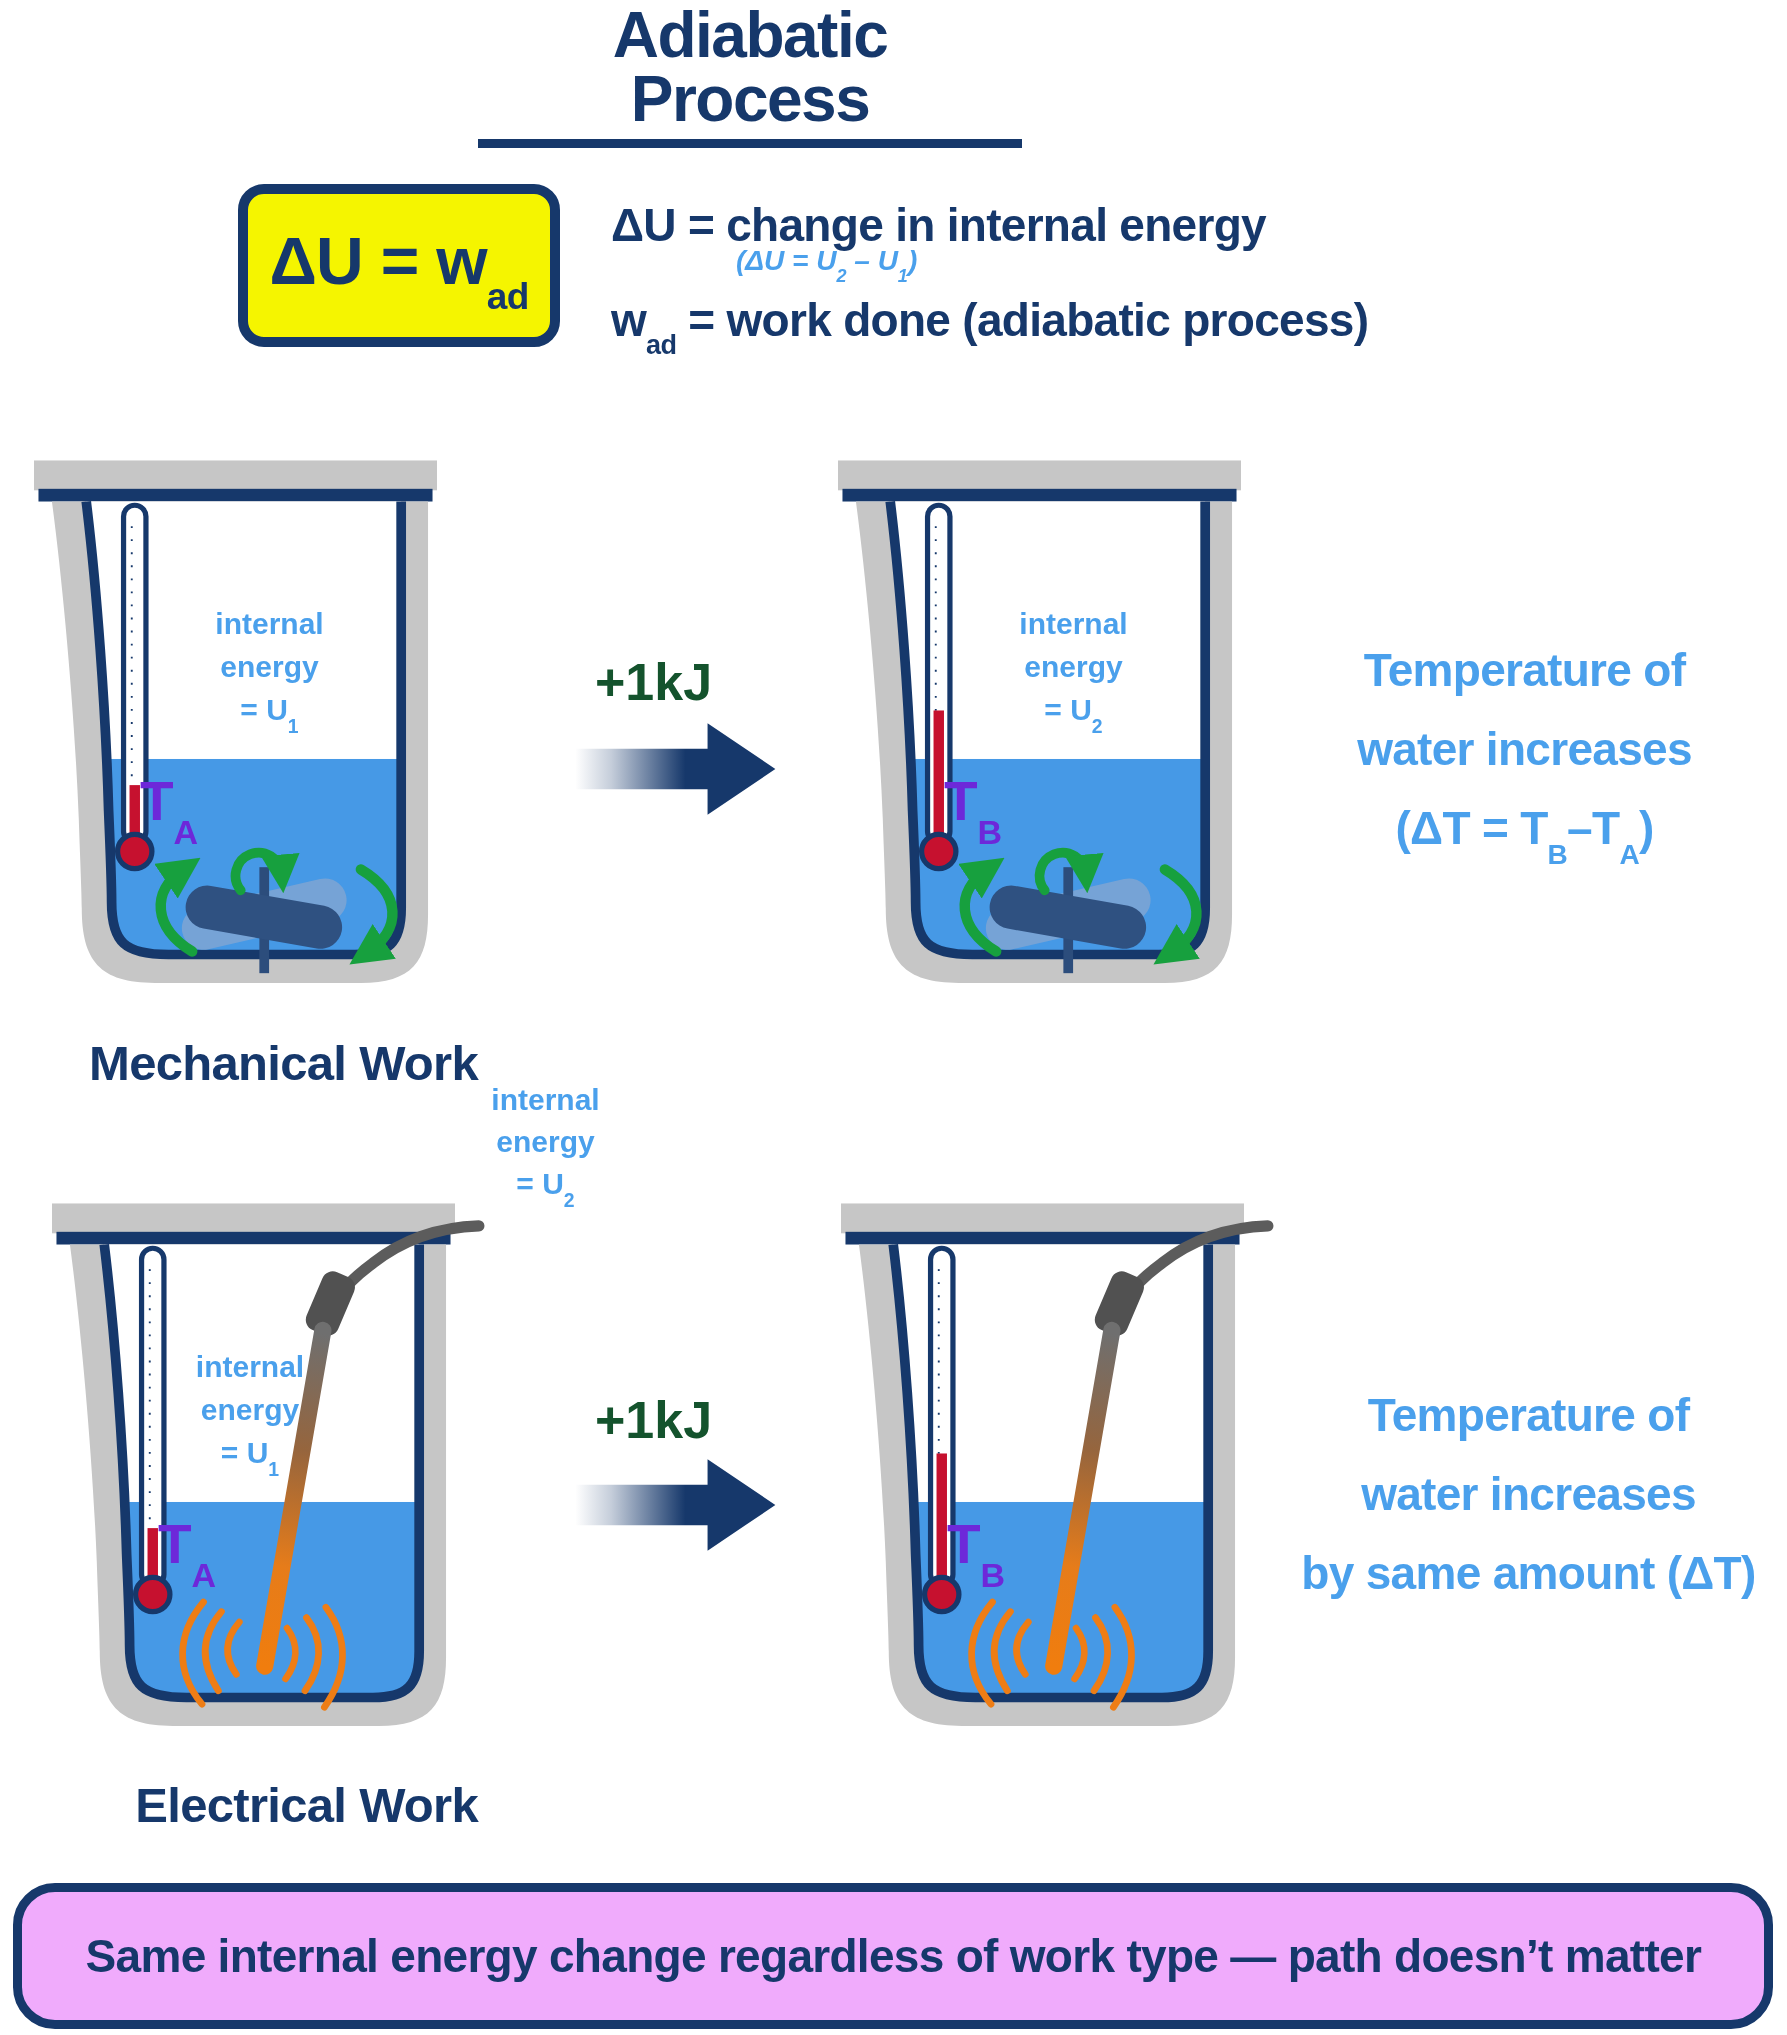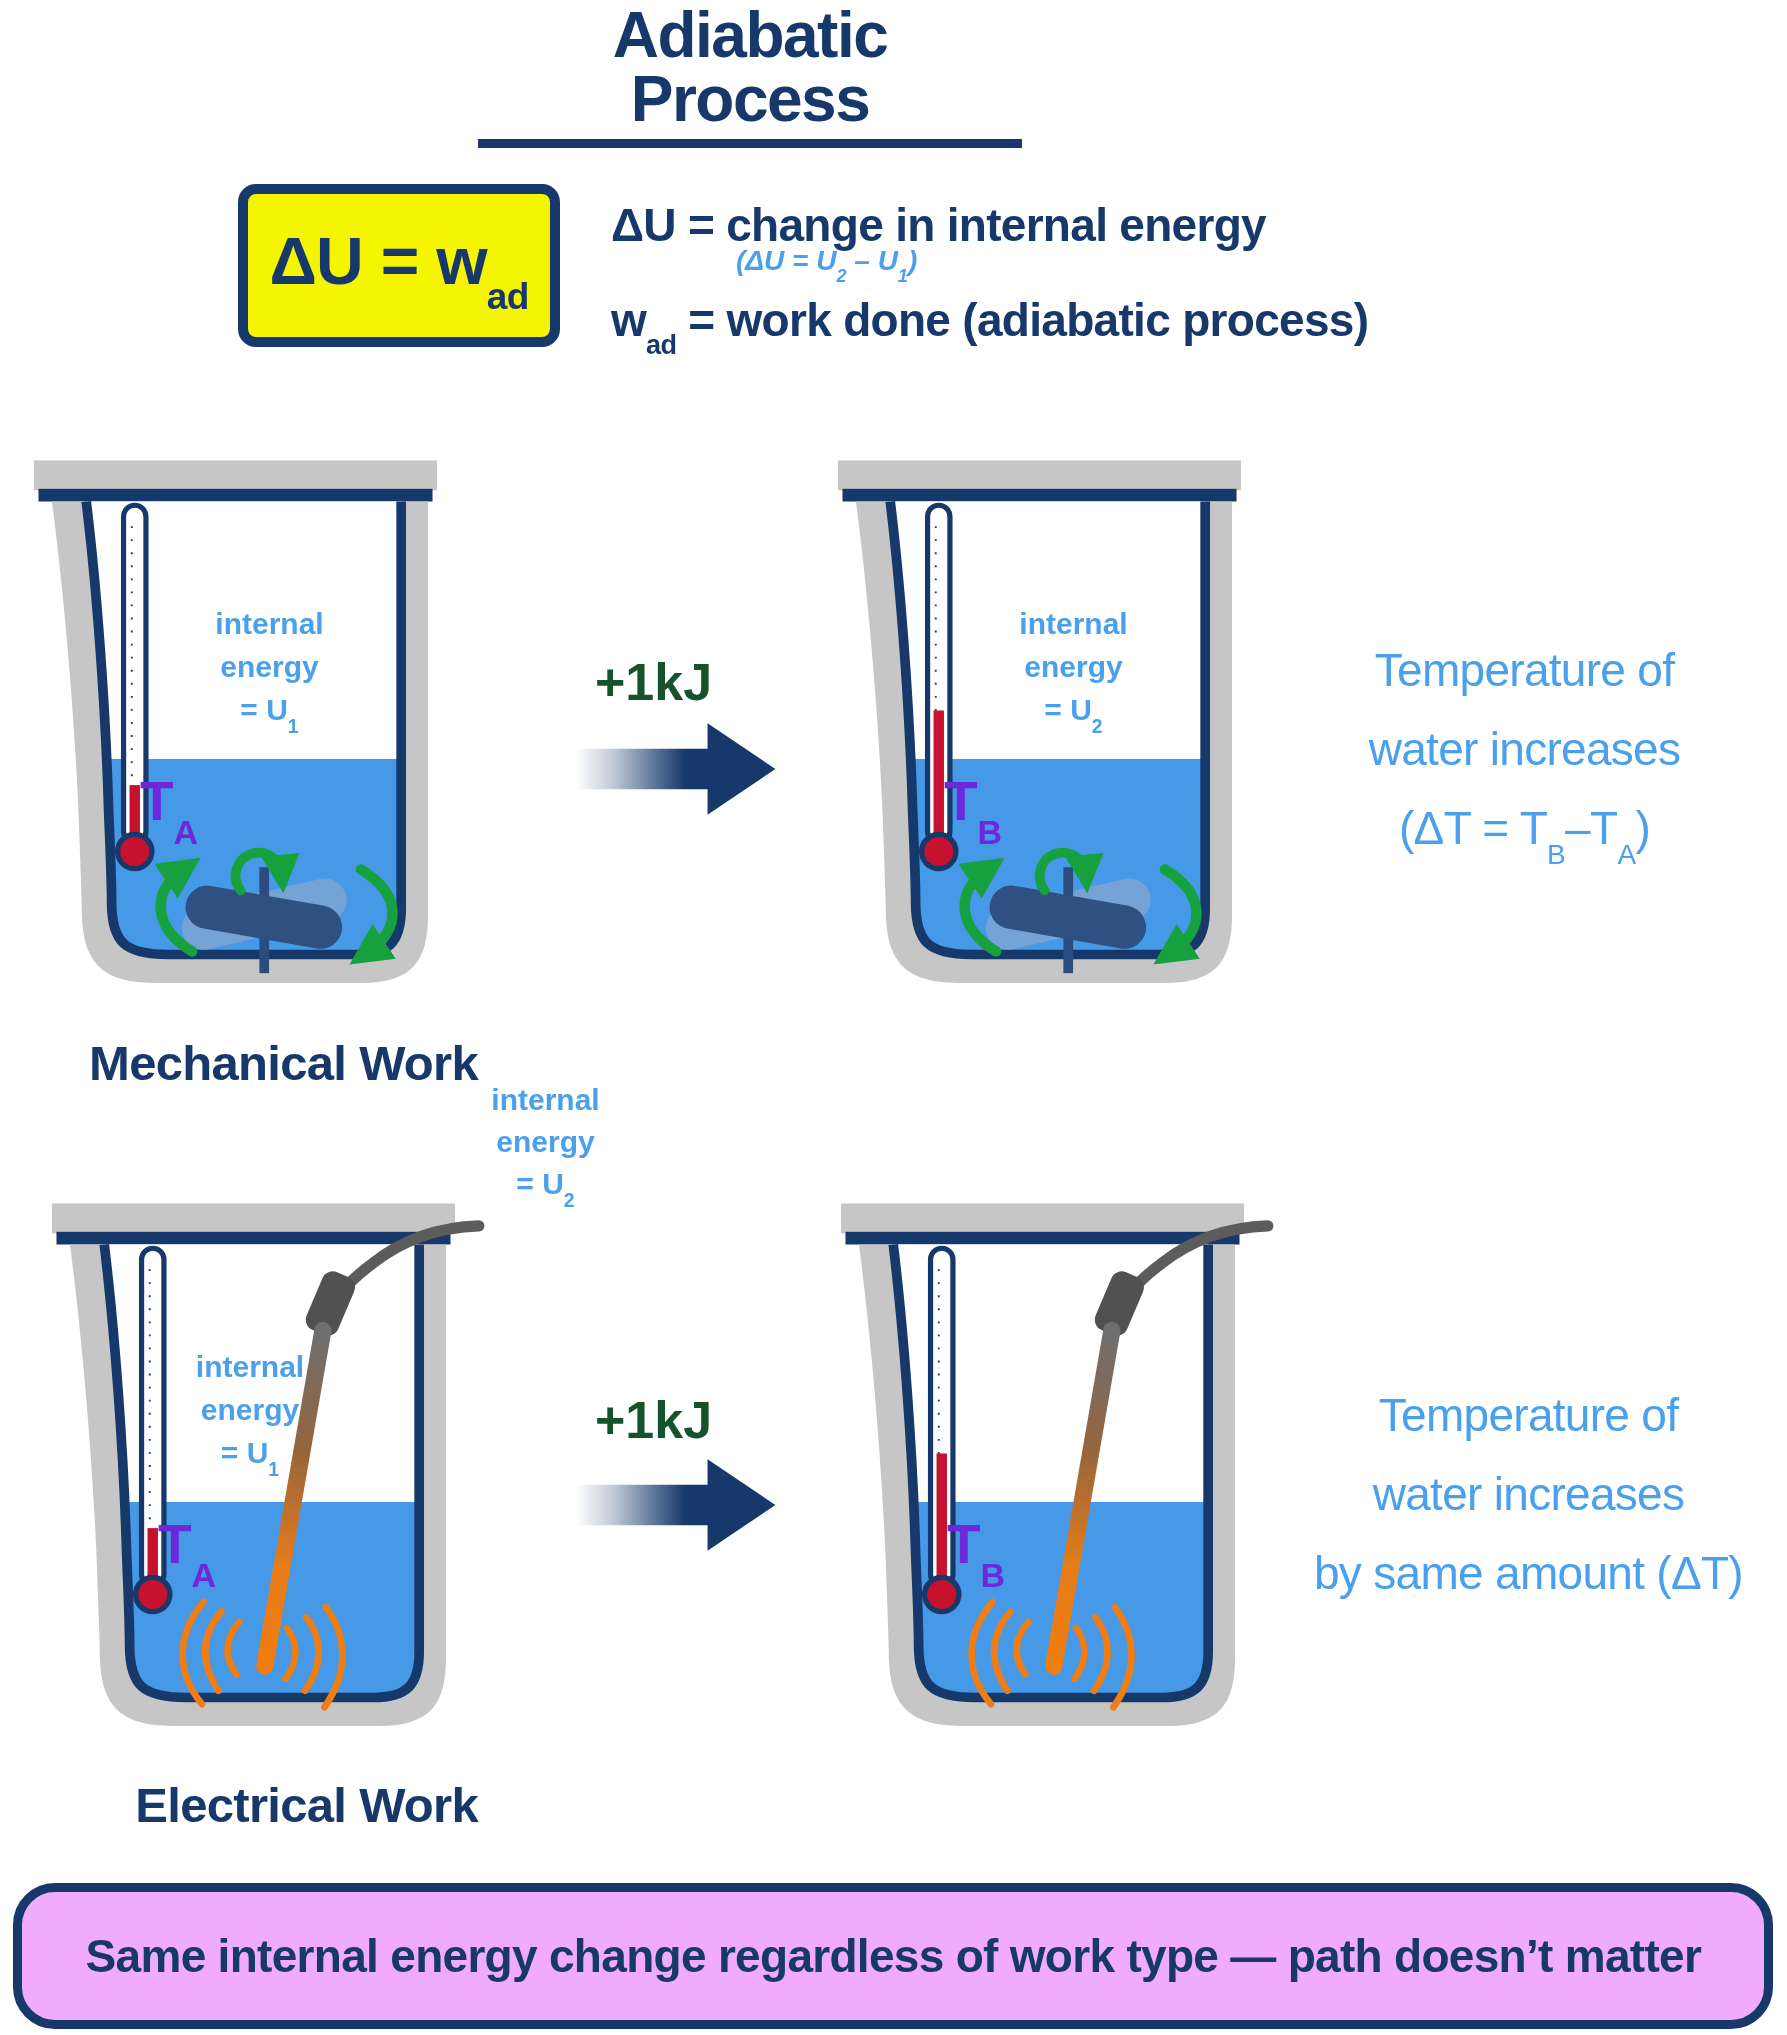--- a/index.html
+++ b/index.html
@@ -5,21 +5,21 @@
   html,body{margin:0;padding:0;background:#ffffff;}
   .canvas{position:relative;width:1787px;height:2035px;background:#ffffff;overflow:hidden;
           font-family:"Liberation Sans", sans-serif;}
   .abs{position:absolute;}
 
   .title-wrap{left:478px;top:3px;width:544px;text-align:center;}
   .title-text{display:inline-block;font-size:64px;font-weight:bold;letter-spacing:-1.5px;
               color:#16386b;border-bottom:9px solid #16386b;padding:0 7.5px 7.5px 7.5px;line-height:1.0;}
 
   .formula-box{left:238px;top:184px;width:322px;height:163px;background:#f5f500;
-               border:10.5px solid #16386b;border-radius:18px;box-sizing:border-box;
+               border:10.5px solid #16386b;border-radius:26px;box-sizing:border-box;
                display:flex;align-items:center;justify-content:center;}
   .formula-text{font-size:66px;font-weight:bold;color:#16386b;letter-spacing:-0.7px;white-space:nowrap;}
   .formula-text sub{font-size:37px;position:relative;top:0.28em;font-weight:bold;}
 
   .def-line{white-space:nowrap;}
   .def-big{font-size:46px;font-weight:bold;color:#16386b;letter-spacing:-0.7px;}
   .def-big sub{font-size:27px;position:relative;top:0.3em;}
   .def-small{font-size:28px;font-weight:bold;font-style:italic;color:#4aa0ec;}
   .def-small sub{font-size:18px;position:relative;top:0.3em;}
 
@@ -32,21 +32,21 @@
 
   .t-label{left:106px;top:309px;font-size:55px;font-weight:bold;color:#6d28d9;white-space:nowrap;}
   .t-label sub{font-size:34px;position:relative;top:0.35em;}
 
   .kj{width:179px;text-align:center;font-size:52px;font-weight:bold;color:#14532d;}
   .arrow-svg{width:220px;height:94px;}
 
   .work-label{width:433px;text-align:right;font-size:49px;font-weight:bold;
               color:#16386b;letter-spacing:-0.7px;white-space:nowrap;}
 
-  .caption{text-align:center;font-size:46px;font-weight:normal;color:#4aa0ec;
+  .caption{text-align:center;font-size:46px;font-weight:bold;color:#4aa0ec;
            letter-spacing:-0.7px;line-height:79px;white-space:nowrap;}
   .caption sub{font-size:28px;position:relative;top:0.35em;}
 
   .floating-energy{left:456px;top:1079px;width:179px;text-align:center;
                    font-size:30px;font-weight:bold;color:#4aa0ec;line-height:42px;}
   .floating-energy sub{font-size:19.4px;position:relative;top:0.3em;}
 
   .footer-box{left:13.4px;top:1883px;width:1760px;height:146px;background:#f0abfc;
               border:9.7px solid #16386b;border-radius:42px;box-sizing:border-box;
               display:flex;align-items:center;justify-content:center;}

